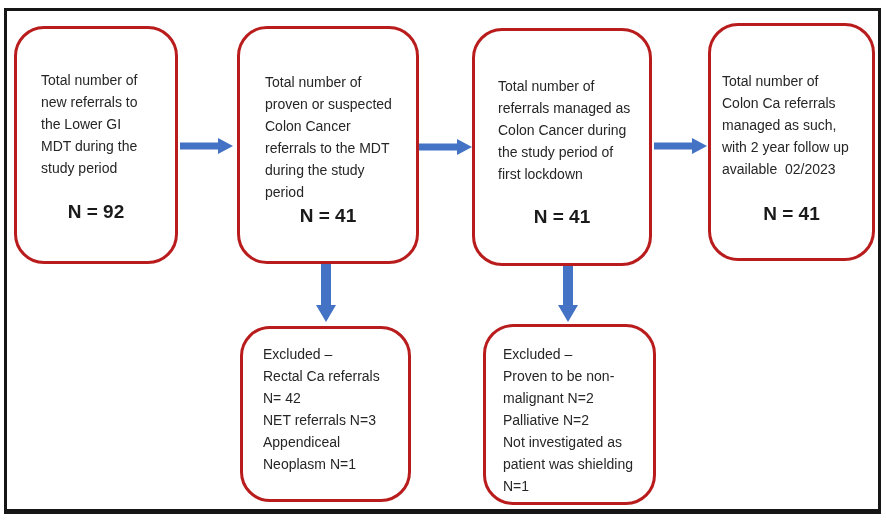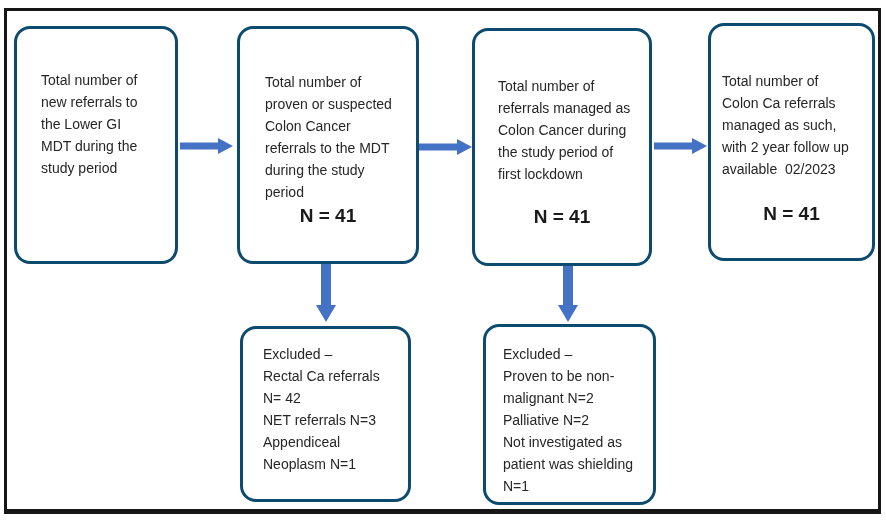--- a/index.html
+++ b/index.html
@@ -21,22 +21,22 @@
     top: 8px;
     width: 871px;
     height: 498px;
     border: 3px solid #161616;
     border-bottom-width: 5px;
     background: transparent;
   }
   .flow-box, .excl-box {
     position: absolute;
     box-sizing: border-box;
-    border: 3px solid #0c4a6e;
-    border-radius: 16px;
+    border: 3px solid #b91c1c;
+    border-radius: 30px;
     background: #ffffff;
   }
   .box-text {
     white-space: pre-wrap;
     font-size: 14px;
     line-height: 22px;
     color: #262626;
   }
   .box-n {
     position: absolute;
@@ -68,20 +68,21 @@
 <div class="canvas">
 
   <div class="frame"></div>
 
   <div class="flow-box box1">
     <div class="box-text">Total number of
 new referrals to
 the Lower GI
 MDT during the
 study period</div>
+    <div class="box-n" style="top:172px;">N = 92</div>
   </div>
 
   <div class="flow-box box2">
     <div class="box-text">Total number of
 proven or suspected
 Colon Cancer
 referrals to the MDT
 during the study
 period</div>
     <div class="box-n" style="top:176px;">N = 41</div>

